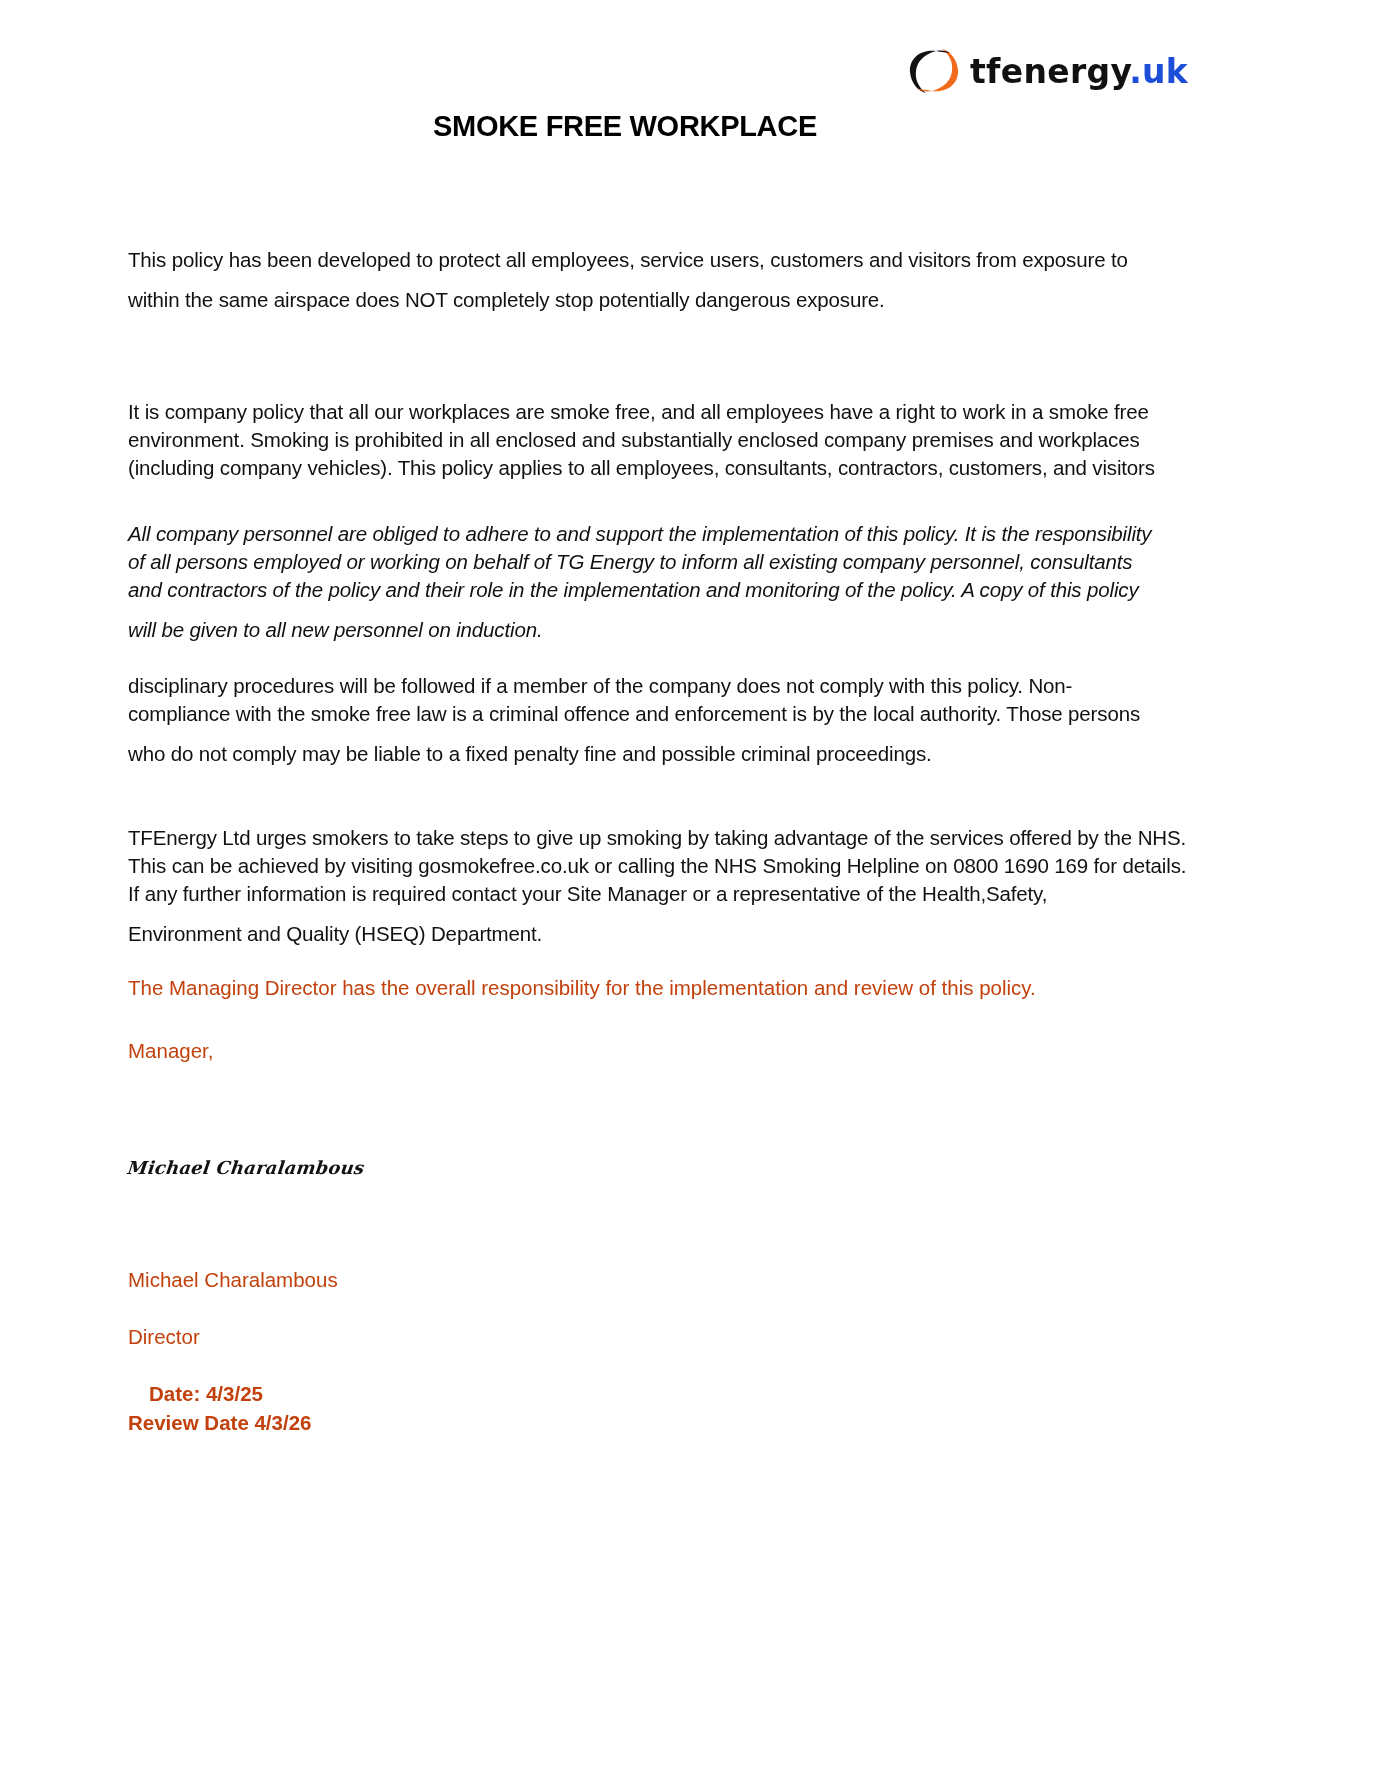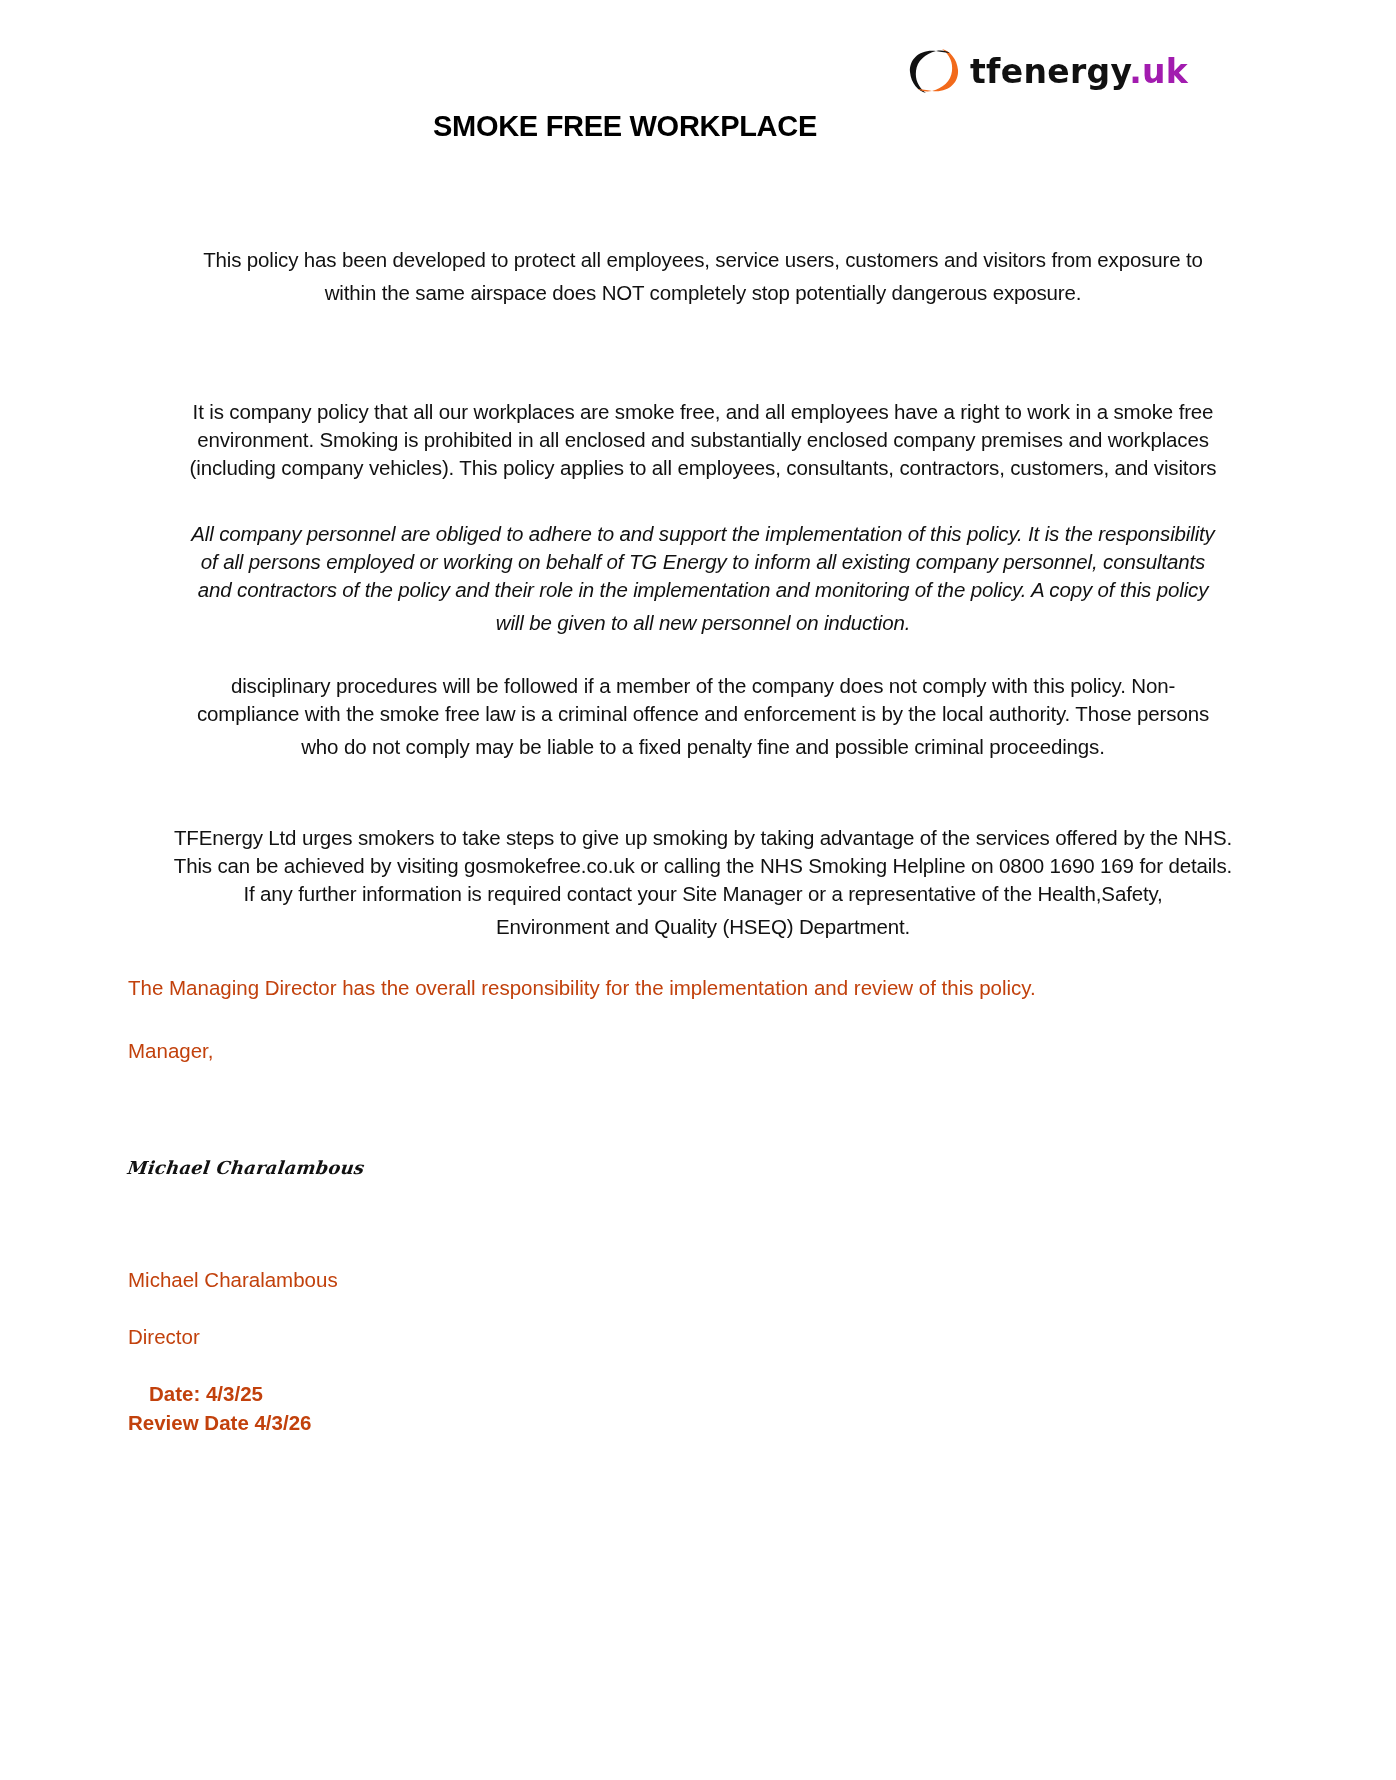--- a/index.html
+++ b/index.html
@@ -28,21 +28,21 @@
       height: 48px;
       margin-right: 8px;
     }
     .logo-text {
       font-family: "DejaVu Sans", sans-serif;
       font-weight: bold;
       font-size: 33px;
       letter-spacing: 0.3px;
       color: #111111;
     }
-    .logo-text .tld { color: #a21caf; }
+    .logo-text .tld { color: #1d4ed8; }
 
     .title {
       position: absolute;
       left: 0;
       width: 1250px;
       top: 110px;
       text-align: center;
       font-weight: bold;
       font-size: 29px;
       letter-spacing: -0.3px;
@@ -51,22 +51,22 @@
 
     .para {
       position: absolute;
       left: 128px;
       width: 1150px;
       font-size: 20.5px;
       line-height: 28px;
       color: #111;
       letter-spacing: -0.15px;
     }
-    .para .line { display: block; white-space: nowrap; text-align: center; }
-    .para .line.last { margin-top: 5px; }
+    .para .line { display: block; white-space: nowrap; }
+    .para .line.last { margin-top: 12px; }
 
     .single {
       position: absolute;
       left: 128px;
       font-size: 20.5px;
       line-height: 28px;
       color: #c2410c;
       white-space: nowrap;
     }
     .signature {

